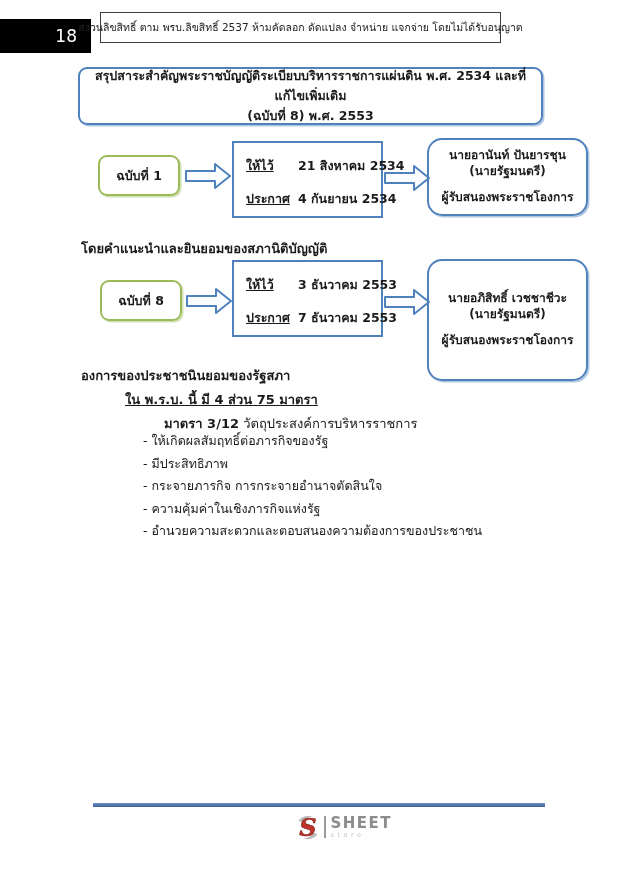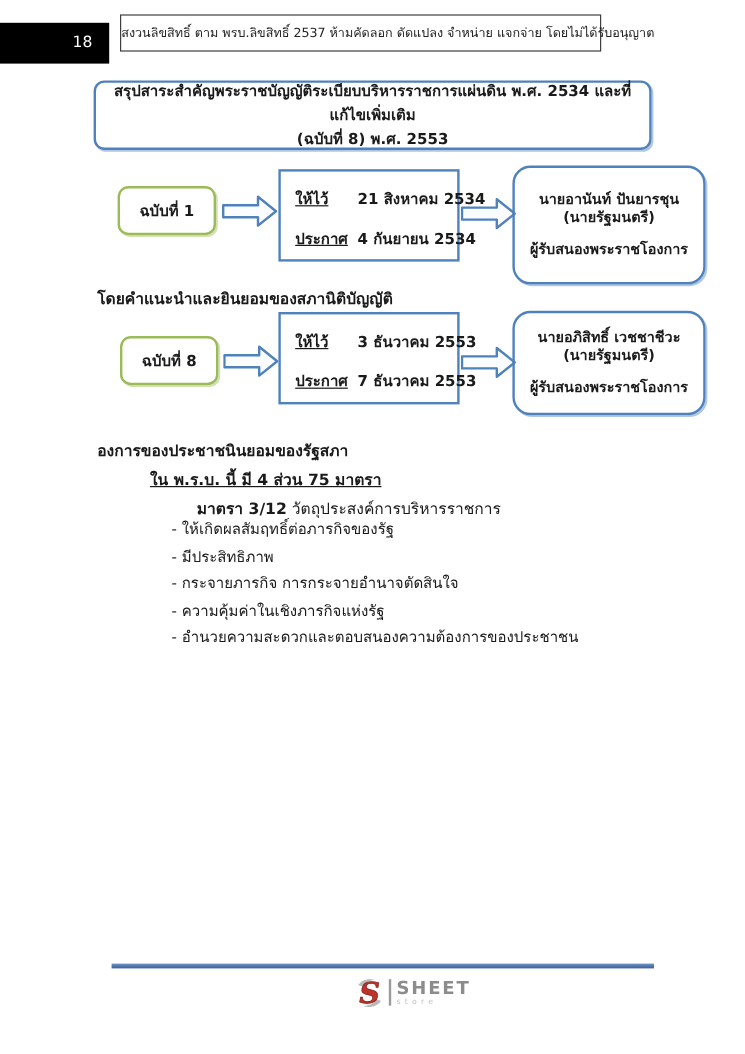--- a/index.html
+++ b/index.html
@@ -8,27 +8,27 @@
     width:621px;height:878px;
     background:#ffffff;
     font-family:"DejaVu Sans","Liberation Sans",sans-serif;
     color:#1a1a1a;
     overflow:hidden;
   }
   
   .pagenum-box{
     position:absolute;left:0;top:19px;width:91px;height:34px;
     background:#000;color:#fff;
-    font-size:13px;line-height:34px;text-align:right;
+    font-size:17px;line-height:34px;text-align:right;
     padding-right:14px;box-sizing:border-box;
   }
   .copyright-box{
     position:absolute;left:100px;top:12px;width:401px;height:31px;
     border:1px solid #3f3f3f;box-sizing:border-box;
-    display:flex;align-items:center;
+    display:flex;align-items:center;justify-content:center;
     font-size:10.5px;color:#222;white-space:nowrap;
   }
   
   .title-box{
     position:absolute;left:78px;top:67px;width:465px;height:58px;
     border:2px solid #4f81bd;border-radius:9px;box-sizing:border-box;
     box-shadow:1.5px 1.5px 0 rgba(79,129,189,.45);
     display:flex;flex-direction:column;align-items:center;justify-content:center;
     font-size:12.5px;font-weight:bold;text-align:center;line-height:1.6;
   }
@@ -44,21 +44,21 @@
   .date-box{
     position:absolute;width:151px;height:77px;
     border:2px solid #4f81bd;box-sizing:border-box;
     padding:13px 0 0 12px;
     font-size:12.5px;font-weight:bold;
     display:flex;flex-direction:column;gap:13px;
   }
   .date-row{display:flex;white-space:nowrap;}
   .date-row .lbl{text-decoration:underline;min-width:52px;}
   .name-box{
-    position:absolute;width:161px;height:99px;
+    position:absolute;width:161px;height:78px;
     border:2px solid #4f81bd;border-radius:15px;box-sizing:border-box;
     box-shadow:1.5px 1.5px 0 rgba(79,129,189,.45);
     display:flex;flex-direction:column;align-items:center;justify-content:center;
     font-size:12px;font-weight:bold;text-align:center;line-height:1.3;
   }
   .name-box .role{margin-top:11px;}
   .consent-note{
     position:absolute;left:81px;
     font-size:13px;font-weight:bold;white-space:nowrap;font-family:Liberation Serif, serif;
   }
@@ -150,21 +150,21 @@
       <span>3 ธันวาคม 2553</span>
     </div>
     <div class="date-row">
       <span class="lbl">ประกาศ</span>
       <span>7 ธันวาคม 2553</span>
     </div>
   </div>
   <svg class="arrow" style="left:384px;top:288px;" viewBox="0 0 46 28">
     <polygon points="1,9 30,9 30,2 45,14 30,26 30,19 1,19" fill="#fbfcfe" stroke="#4f81bd" stroke-width="2" stroke-linejoin="round"></polygon>
   </svg>
-  <div class="name-box" style="left:427px;top:259px;height:87px;">
+  <div class="name-box" style="left:427px;top:259px;height:122px;">
     <span>นายอภิสิทธิ์  เวชชาชีวะ</span>
     <span>(นายรัฐมนตรี)</span>
     <span class="role">ผู้รับสนองพระราชโองการ</span>
   </div>
   <div class="consent-note" style="top:365px;">องการของประชาชนินยอมของรัฐสภา</div>
 
   <div class="structure-heading">ใน พ.ร.บ. นี้ มี 4 ส่วน 75 มาตรา</div>
 
   <div class="section-heading">
     <span class="sec-label">มาตรา 3/12</span>

